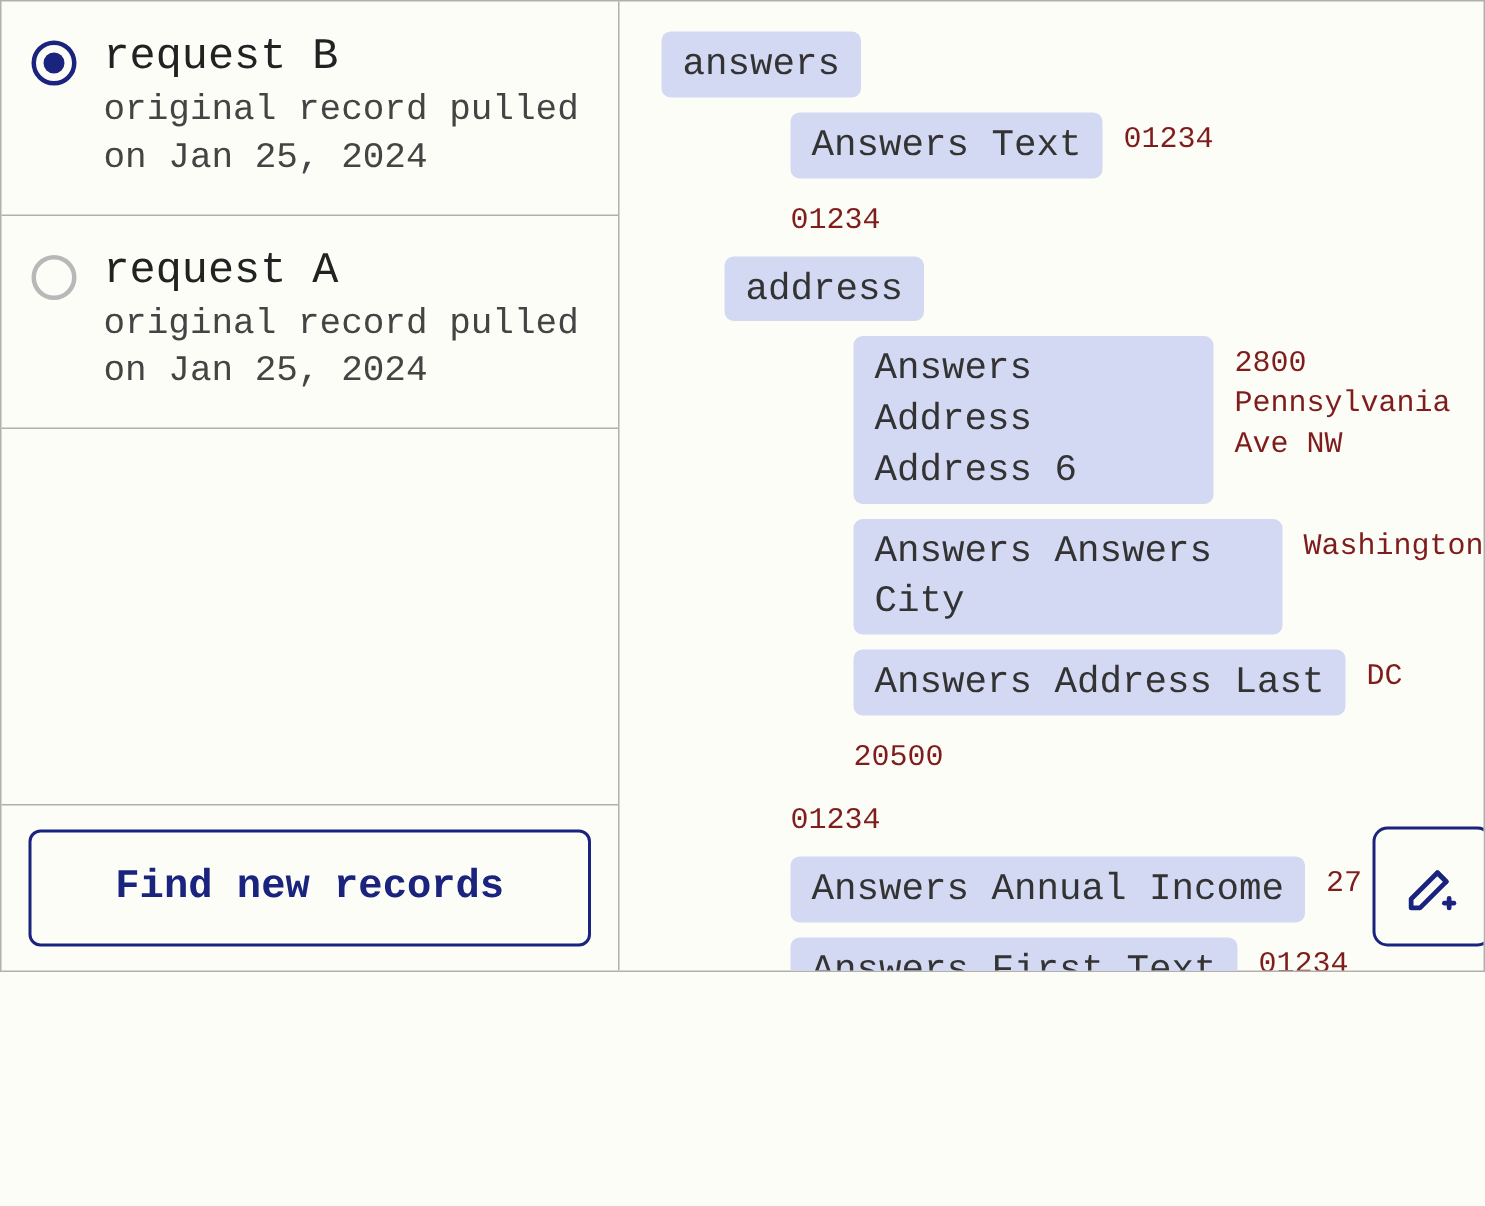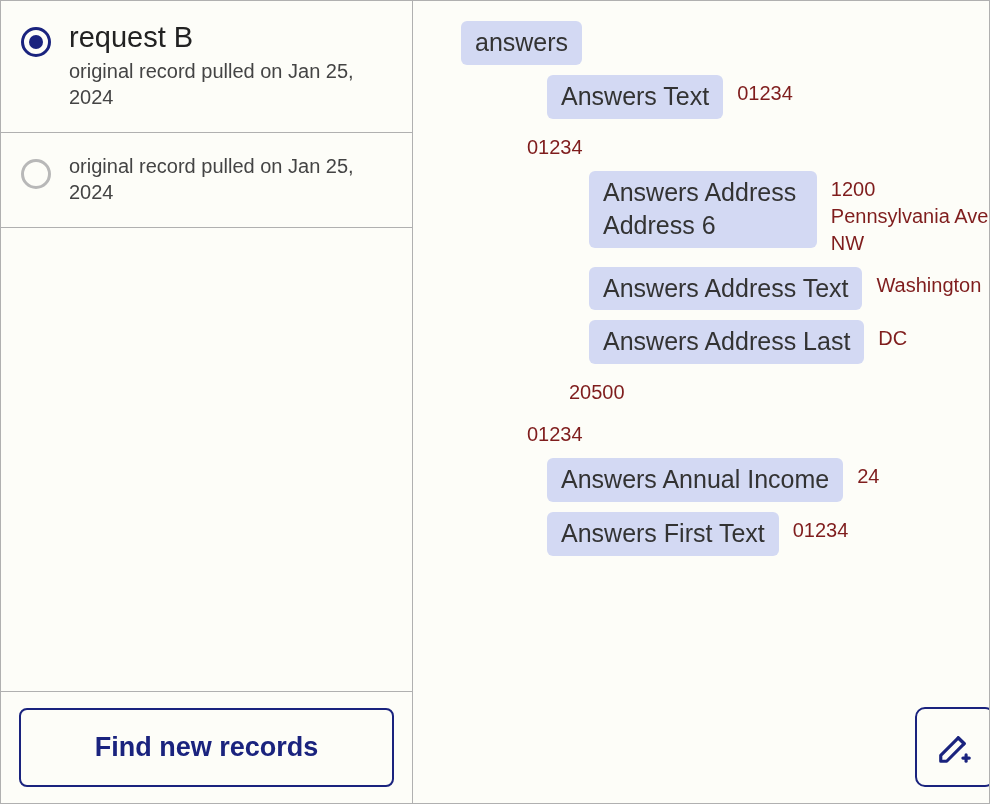--- a/index.html
+++ b/index.html
@@ -10,22 +10,23 @@
     body {
       font-family: -apple-system, BlinkMacSystemFont, "Segoe UI", Helvetica, Arial, sans-serif;
       background: #fdfdf8;
       width: 990px;
       height: 804px;
       overflow: hidden;
     }
     .container {
       display: flex;
       width: 990px;
-      height: 804px;
+      height: 648px;
       border: 1px solid #b0b0b0;
+      font-family: Liberation Mono, monospace;
     }
     .sidebar {
       width: 412px;
       display: flex;
       flex-direction: column;
       border-right: 1px solid #b0b0b0;
     }
     .request-item {
       display: flex;
       align-items: flex-start;
@@ -62,21 +63,21 @@
     .request-text {
       flex: 1;
     }
     .request-title {
       font-size: 29px;
       color: #222;
       line-height: 1.15;
       margin-bottom: 4px;
     }
     .request-subtitle {
-      font-size: 20px;
+      font-size: 24px;
       color: #444;
       line-height: 1.3;
     }
     .sidebar-spacer {
       flex: 1;
       border-bottom: 1px solid #b0b0b0;
     }
     .sidebar-footer {
       padding: 16px 18px;
     }
@@ -100,21 +101,20 @@
       overflow: hidden;
     }
     .tag {
       display: inline-block;
       background: #d3d9f3;
       border-radius: 6px;
       color: #333;
       font-size: 25px;
       padding: 5px 14px;
       line-height: 1.35;
-      margin-left: 20px;
     }
     .node {
       margin-bottom: 10px;
     }
     .children {
       margin-left: 42px;
       margin-top: 10px;
     }
     .row {
       display: flex;
@@ -175,20 +175,21 @@
     <div class="request-item">
       <div class="radio selected"></div>
       <div class="request-text">
         <div class="request-title">request B</div>
         <div class="request-subtitle">original record pulled on Jan 25, 2024</div>
       </div>
     </div>
     <div class="request-item">
       <div class="radio unselected"></div>
       <div class="request-text">
+        <div class="request-title">request A</div>
         <div class="request-subtitle">original record pulled on Jan 25, 2024</div>
       </div>
     </div>
     <div class="sidebar-spacer"></div>
     <div class="sidebar-footer">
       <button class="find-button">Find new records</button>
     </div>
   </div>
 
   <div class="main">
@@ -199,29 +200,30 @@
         <div class="row">
           <span class="tag">Answers Text</span>
           <span class="value">01234</span>
         </div>
 
         <div class="row">
           <span class="value">01234</span>
         </div>
 
         <div class="node">
+          <span class="tag">address</span>
           <div class="children">
 
             <div class="row">
               <span class="tag tag-multi">Answers Address Address 6</span>
-              <span class="value wrap" style="max-width:200px;">1200 Pennsylvania Ave NW</span>
-            </div>
-
-            <div class="row">
-              <span class="tag tag-multi2">Answers Address Text</span>
+              <span class="value wrap" style="max-width:200px;">2800 Pennsylvania Ave NW</span>
+            </div>
+
+            <div class="row">
+              <span class="tag tag-multi2">Answers Answers City</span>
               <span class="value">Washington</span>
             </div>
 
             <div class="row">
               <span class="tag">Answers Address Last</span>
               <span class="value">DC</span>
             </div>
 
             <div class="row">
               <span class="value">20500</span>
@@ -229,21 +231,21 @@
 
           </div>
         </div>
 
         <div class="row">
           <span class="value">01234</span>
         </div>
 
         <div class="row">
           <span class="tag">Answers Annual Income</span>
-          <span class="value">24</span>
+          <span class="value">27</span>
         </div>
 
         <div class="row">
           <span class="tag">Answers First Text</span>
           <span class="value">01234</span>
         </div>
 
       </div>
     </div>
 

